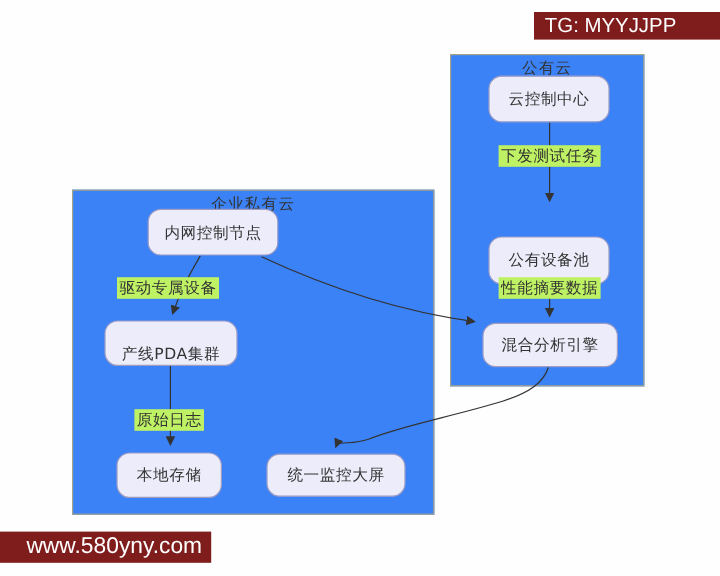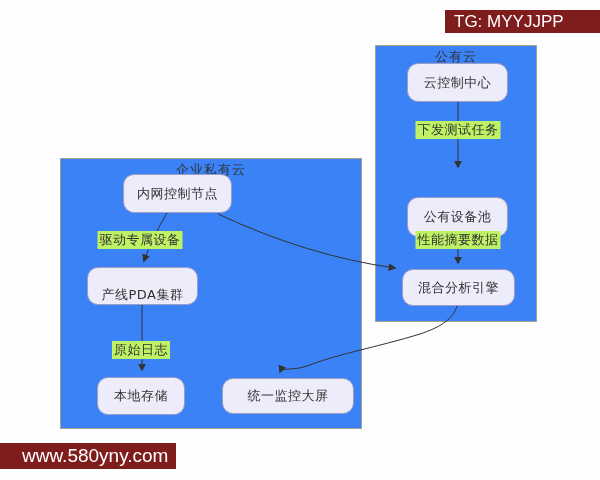--- a/index.html
+++ b/index.html
@@ -117,21 +117,21 @@
   </div>
 
   <div class="node" style="left:87px; top:267px; width:111px; height:38px;align-items:flex-end;">
     <span>产线PDA集群</span>
   </div>
 
   <div class="node" style="left:97px; top:377px; width:88px; height:38px;">
     <span>本地存储</span>
   </div>
 
-  <div class="node" style="left:222px; top:378px; width:132px; height:36px;">
+  <div class="node" style="left:222px; top:378px; width:116px; height:36px;">
     <span>统一监控大屏</span>
   </div>
 
   <span class="edge-label" style="left:458px; top:130px;">下发测试任务</span>
 
   <span class="edge-label" style="left:140px; top:240px;">驱动专属设备</span>
 
   <span class="edge-label" style="left:458px; top:240px;">性能摘要数据</span>
 
 

